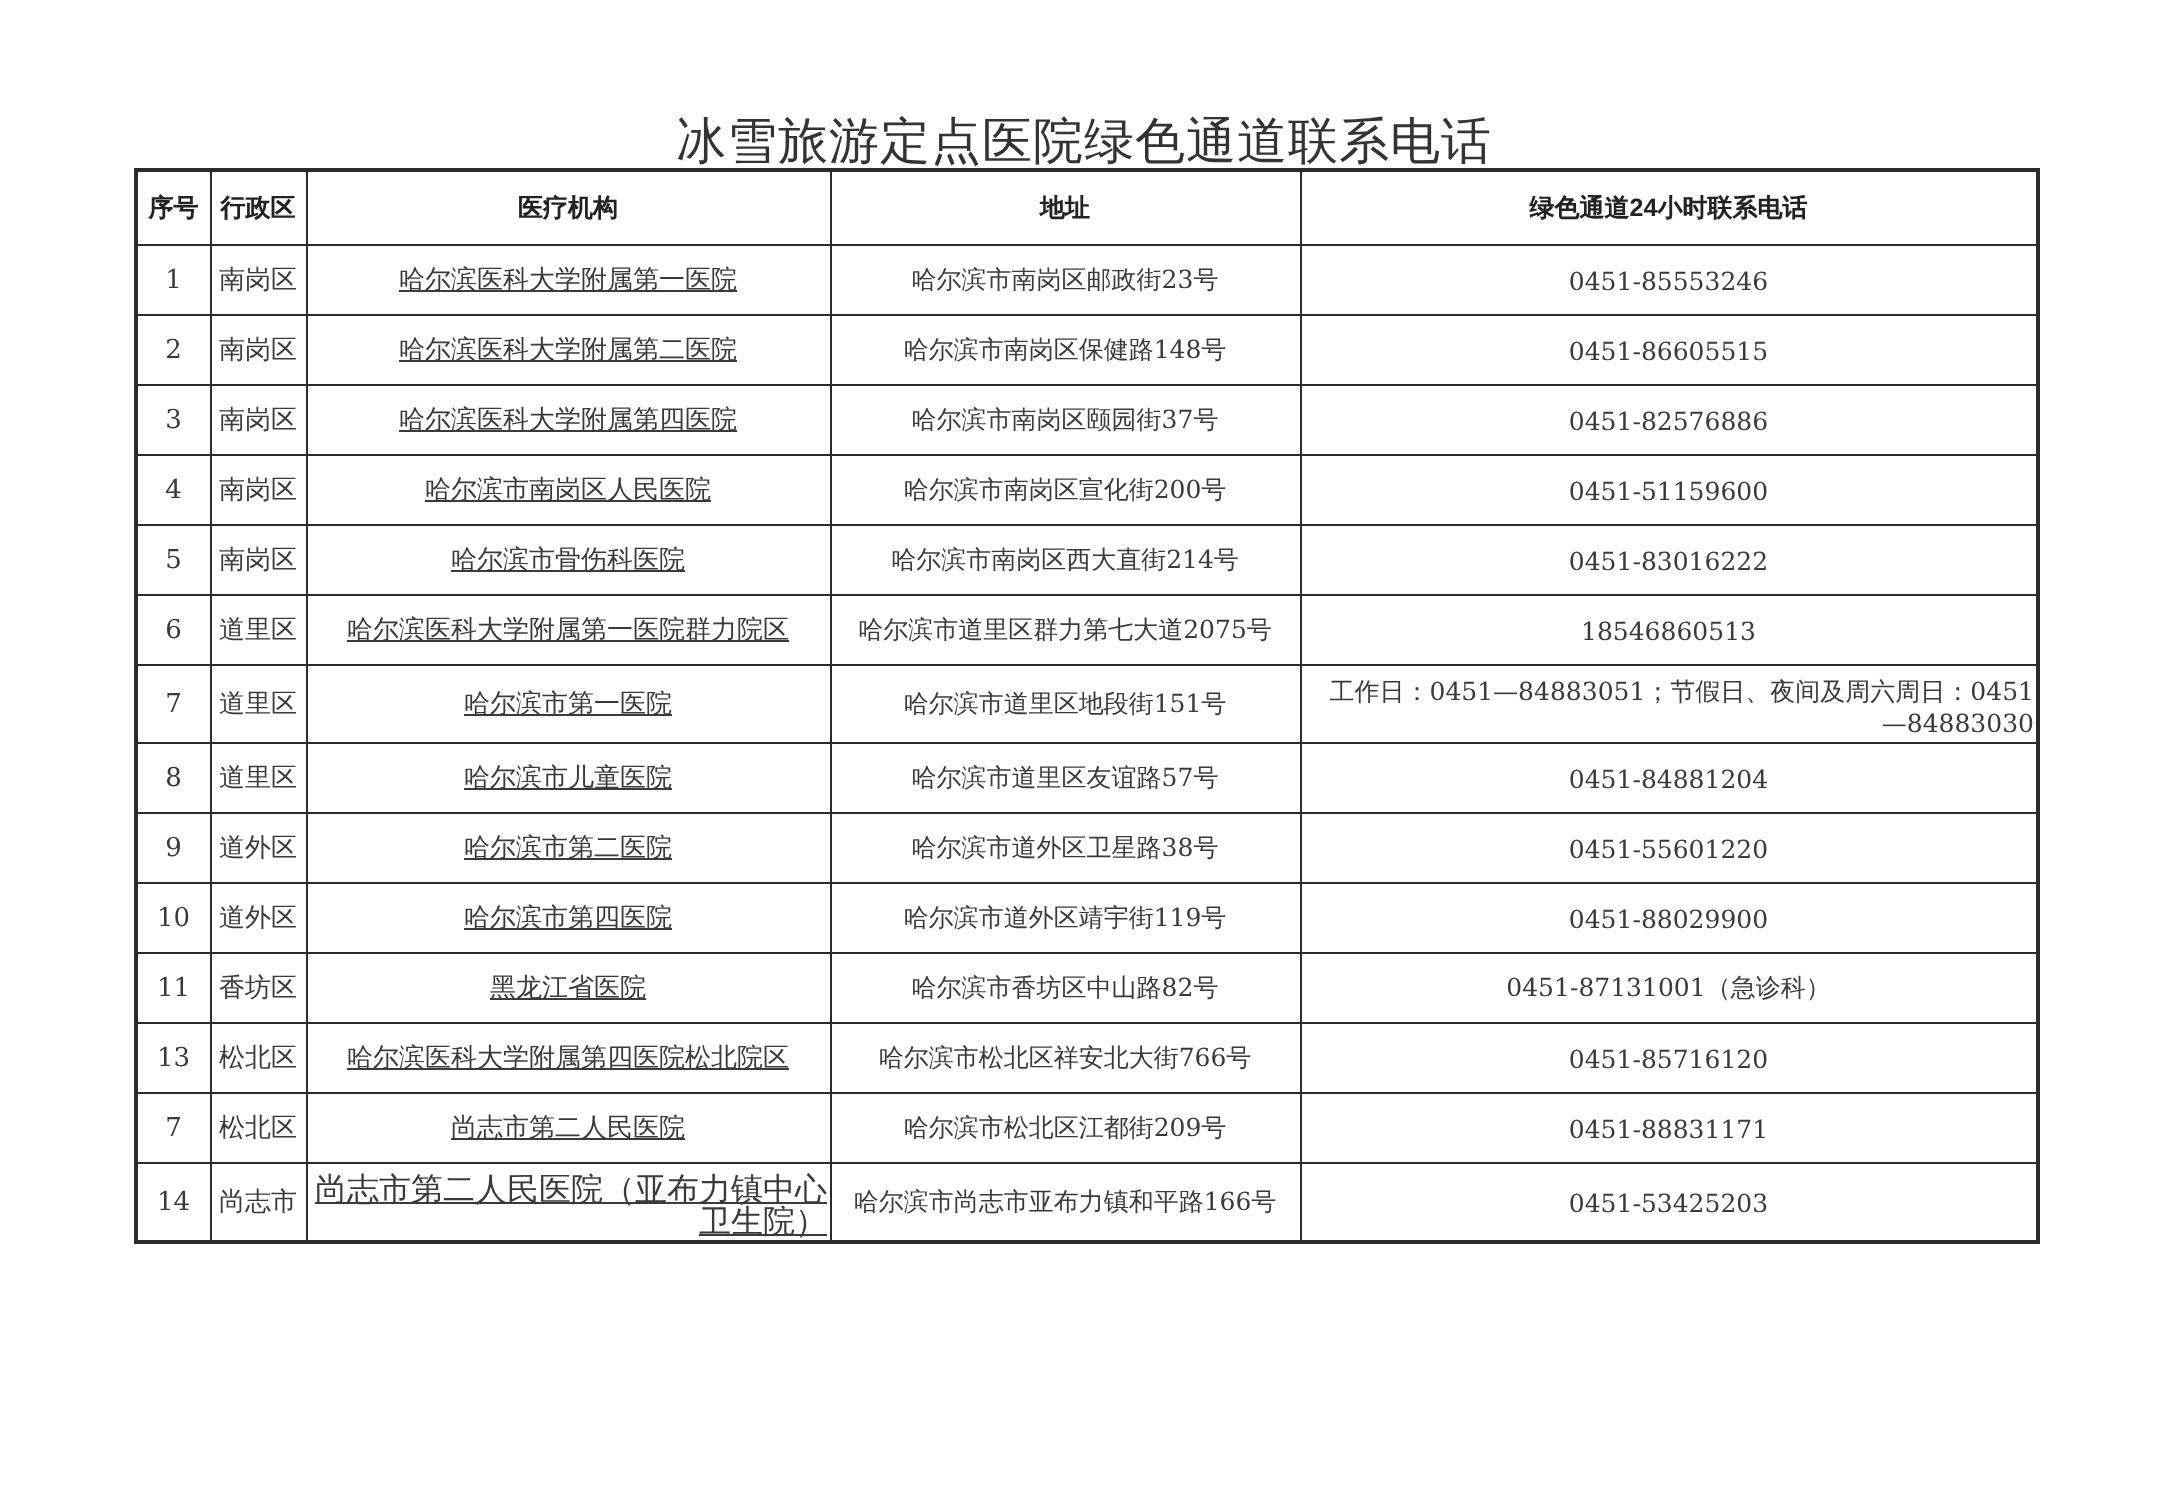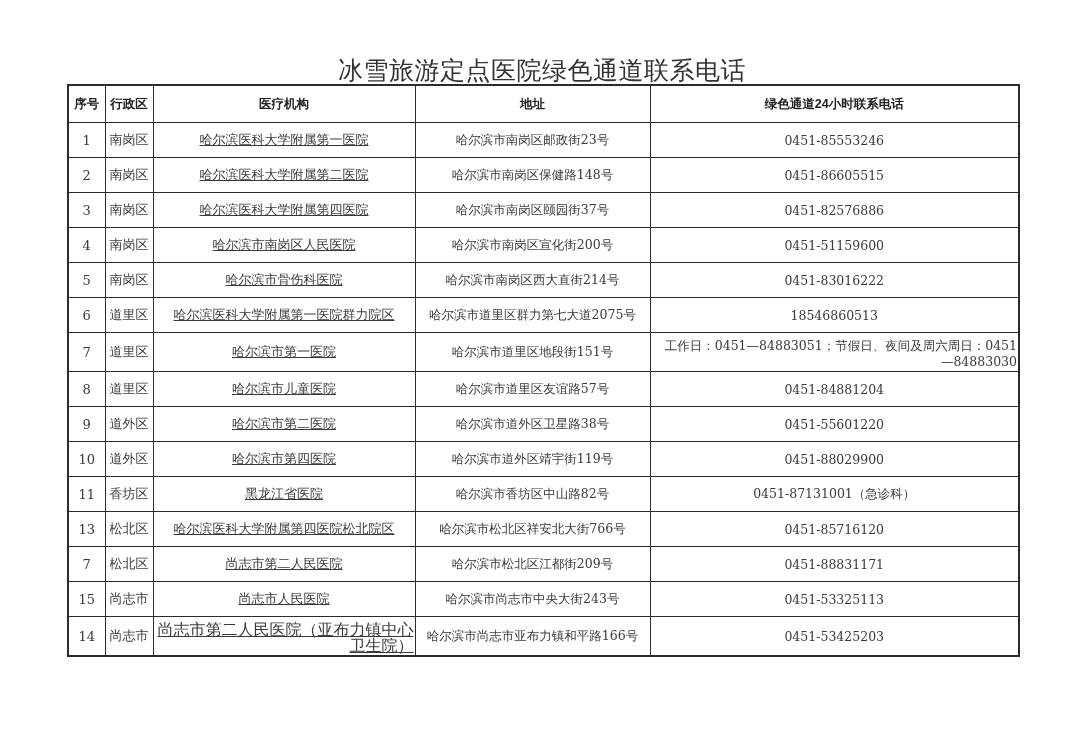--- a/index.html
+++ b/index.html
@@ -192,27 +192,20 @@
       <td class="col-phone">0451-85716120</td>
     </tr>
     <tr>
       <td class="col-seq">7</td>
       <td class="col-district">松北区</td>
       <td class="col-name">尚志市第二人民医院</td>
       <td class="col-addr">哈尔滨市松北区江都街209号</td>
       <td class="col-phone">0451-88831171</td>
     </tr>
     <tr>
-      <td class="col-seq">15</td>
-      <td class="col-district">尚志市</td>
-      <td class="col-name">尚志市人民医院</td>
-      <td class="col-addr">哈尔滨市尚志市中央大街243号</td>
-      <td class="col-phone">0451-53325113</td>
-    </tr>
-    <tr>
       <td class="col-seq">14</td>
       <td class="col-district">尚志市</td>
       <td class="col-name wrap">尚志市第二人民医院（亚布力镇中心卫生院）</td>
       <td class="col-addr">哈尔滨市尚志市亚布力镇和平路166号</td>
       <td class="col-phone">0451-53425203</td>
     </tr>
   </tbody>
 </table>
 
 </body></html>

